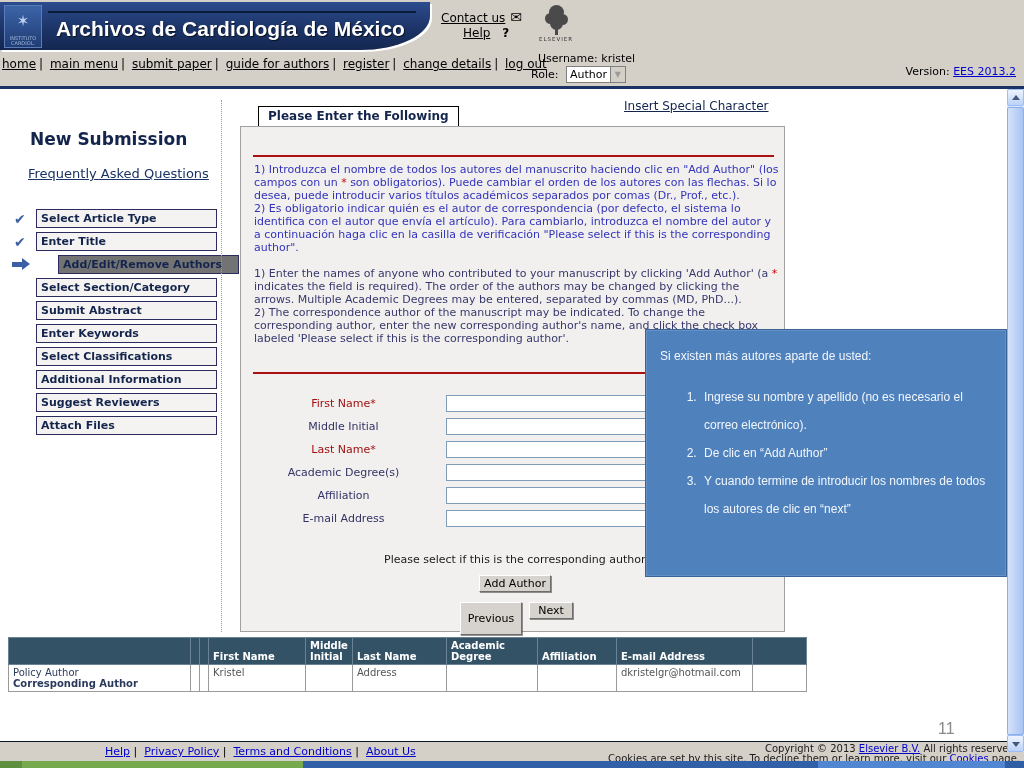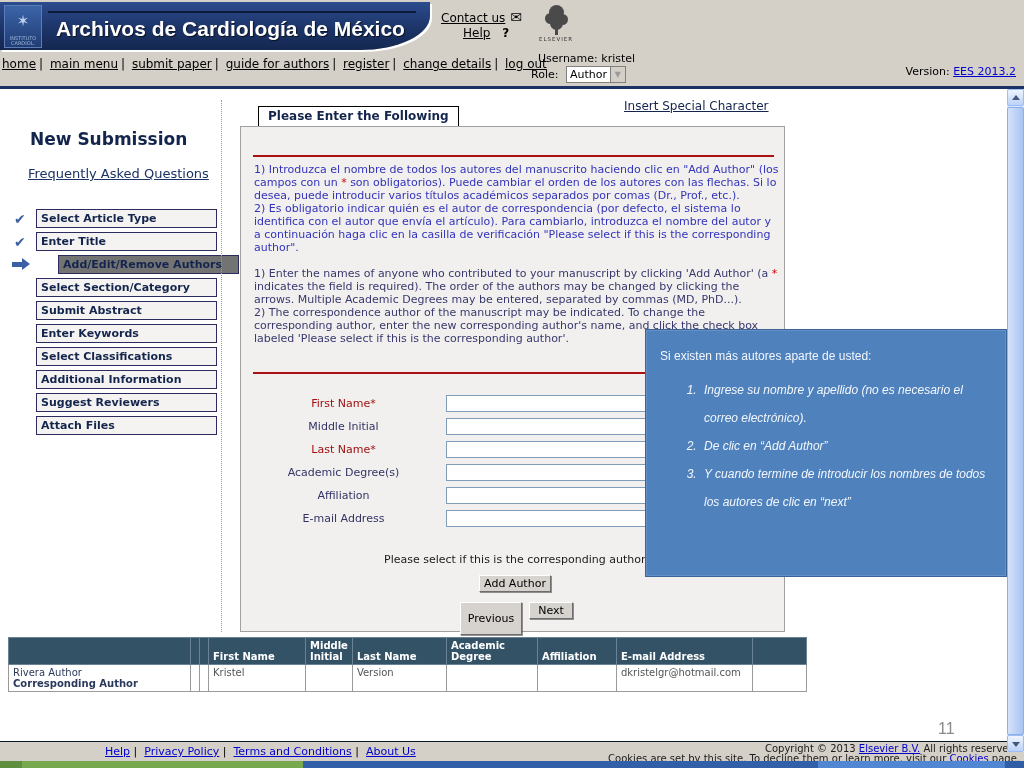--- a/index.html
+++ b/index.html
@@ -89,21 +89,21 @@
   .corr { position:absolute; left:143px; top:426px; font-size:11px; color:#1a1a1a; white-space:nowrap; }
   .btn { position:absolute; background:#d6d3ce; border:1px solid; border-color:#fff #6d6d6d #6d6d6d #fff;
     box-shadow:1px 1px 0 rgba(60,60,60,.55); font-size:11px; font-family:"DejaVu Sans", sans-serif;
     color:#000; text-align:center; cursor:pointer; padding:0; }
 
   
   .overlay { position:absolute; left:645px; top:329px; width:362px; height:248px;
     background:#4f81bd; border:1px solid #3a6496; box-shadow:inset 0 0 0 1px rgba(255,255,255,.12);
     color:#f2f7fc; font-family:"Liberation Sans", sans-serif; font-size:12px; line-height:28px;
     padding:12px 12px 0 14px; }
-  .ov-list { margin-top:6px; padding-left:40px;font-style:italic; }
+  .ov-list { margin-top:13px; padding-left:40px; }
   .ov-list li { padding-left:4px; }
 
   
   .atable { position:absolute; left:8px; top:637px; border-collapse:collapse; table-layout:fixed; }
   .atable th { background:#345266; color:#fff; font-size:10px; font-weight:bold; text-align:left;
     vertical-align:bottom; padding:2px 4px; border:1px solid #6b8294; height:26px; }
   .atable td { background:#fff; font-size:10px; color:#555; border:1px solid #9a9a9a;
     padding:2px 4px; height:24px; vertical-align:top; }
   .role1 { color:#2b3a5c; }
   .role2 { color:#2b3a5c; font-weight:bold; }
@@ -252,28 +252,28 @@
       <th>First Name</th>
       <th>Middle Initial</th>
       <th>Last Name</th>
       <th>Academic Degree</th>
       <th>Affiliation</th>
       <th>E-mail Address</th>
       <th></th>
     </tr>
     <tr>
       <td>
-        <span class="role1">Rivera Author</span><br>
+        <span class="role1">Policy Author</span><br>
         <span class="role2">Corresponding Author</span>
       </td>
       <td></td>
           <td></td>
       <td>Kristel</td>
       <td></td>
-      <td>Version</td>
+      <td>Address</td>
       <td></td>
       <td></td>
       <td>dkristelgr@hotmail.com</td>
       <td></td>
     </tr>
   </tbody>
     </table>
 
   <div class="overlay">
     <div class="ov-intro">Si existen más autores aparte de usted:</div>

